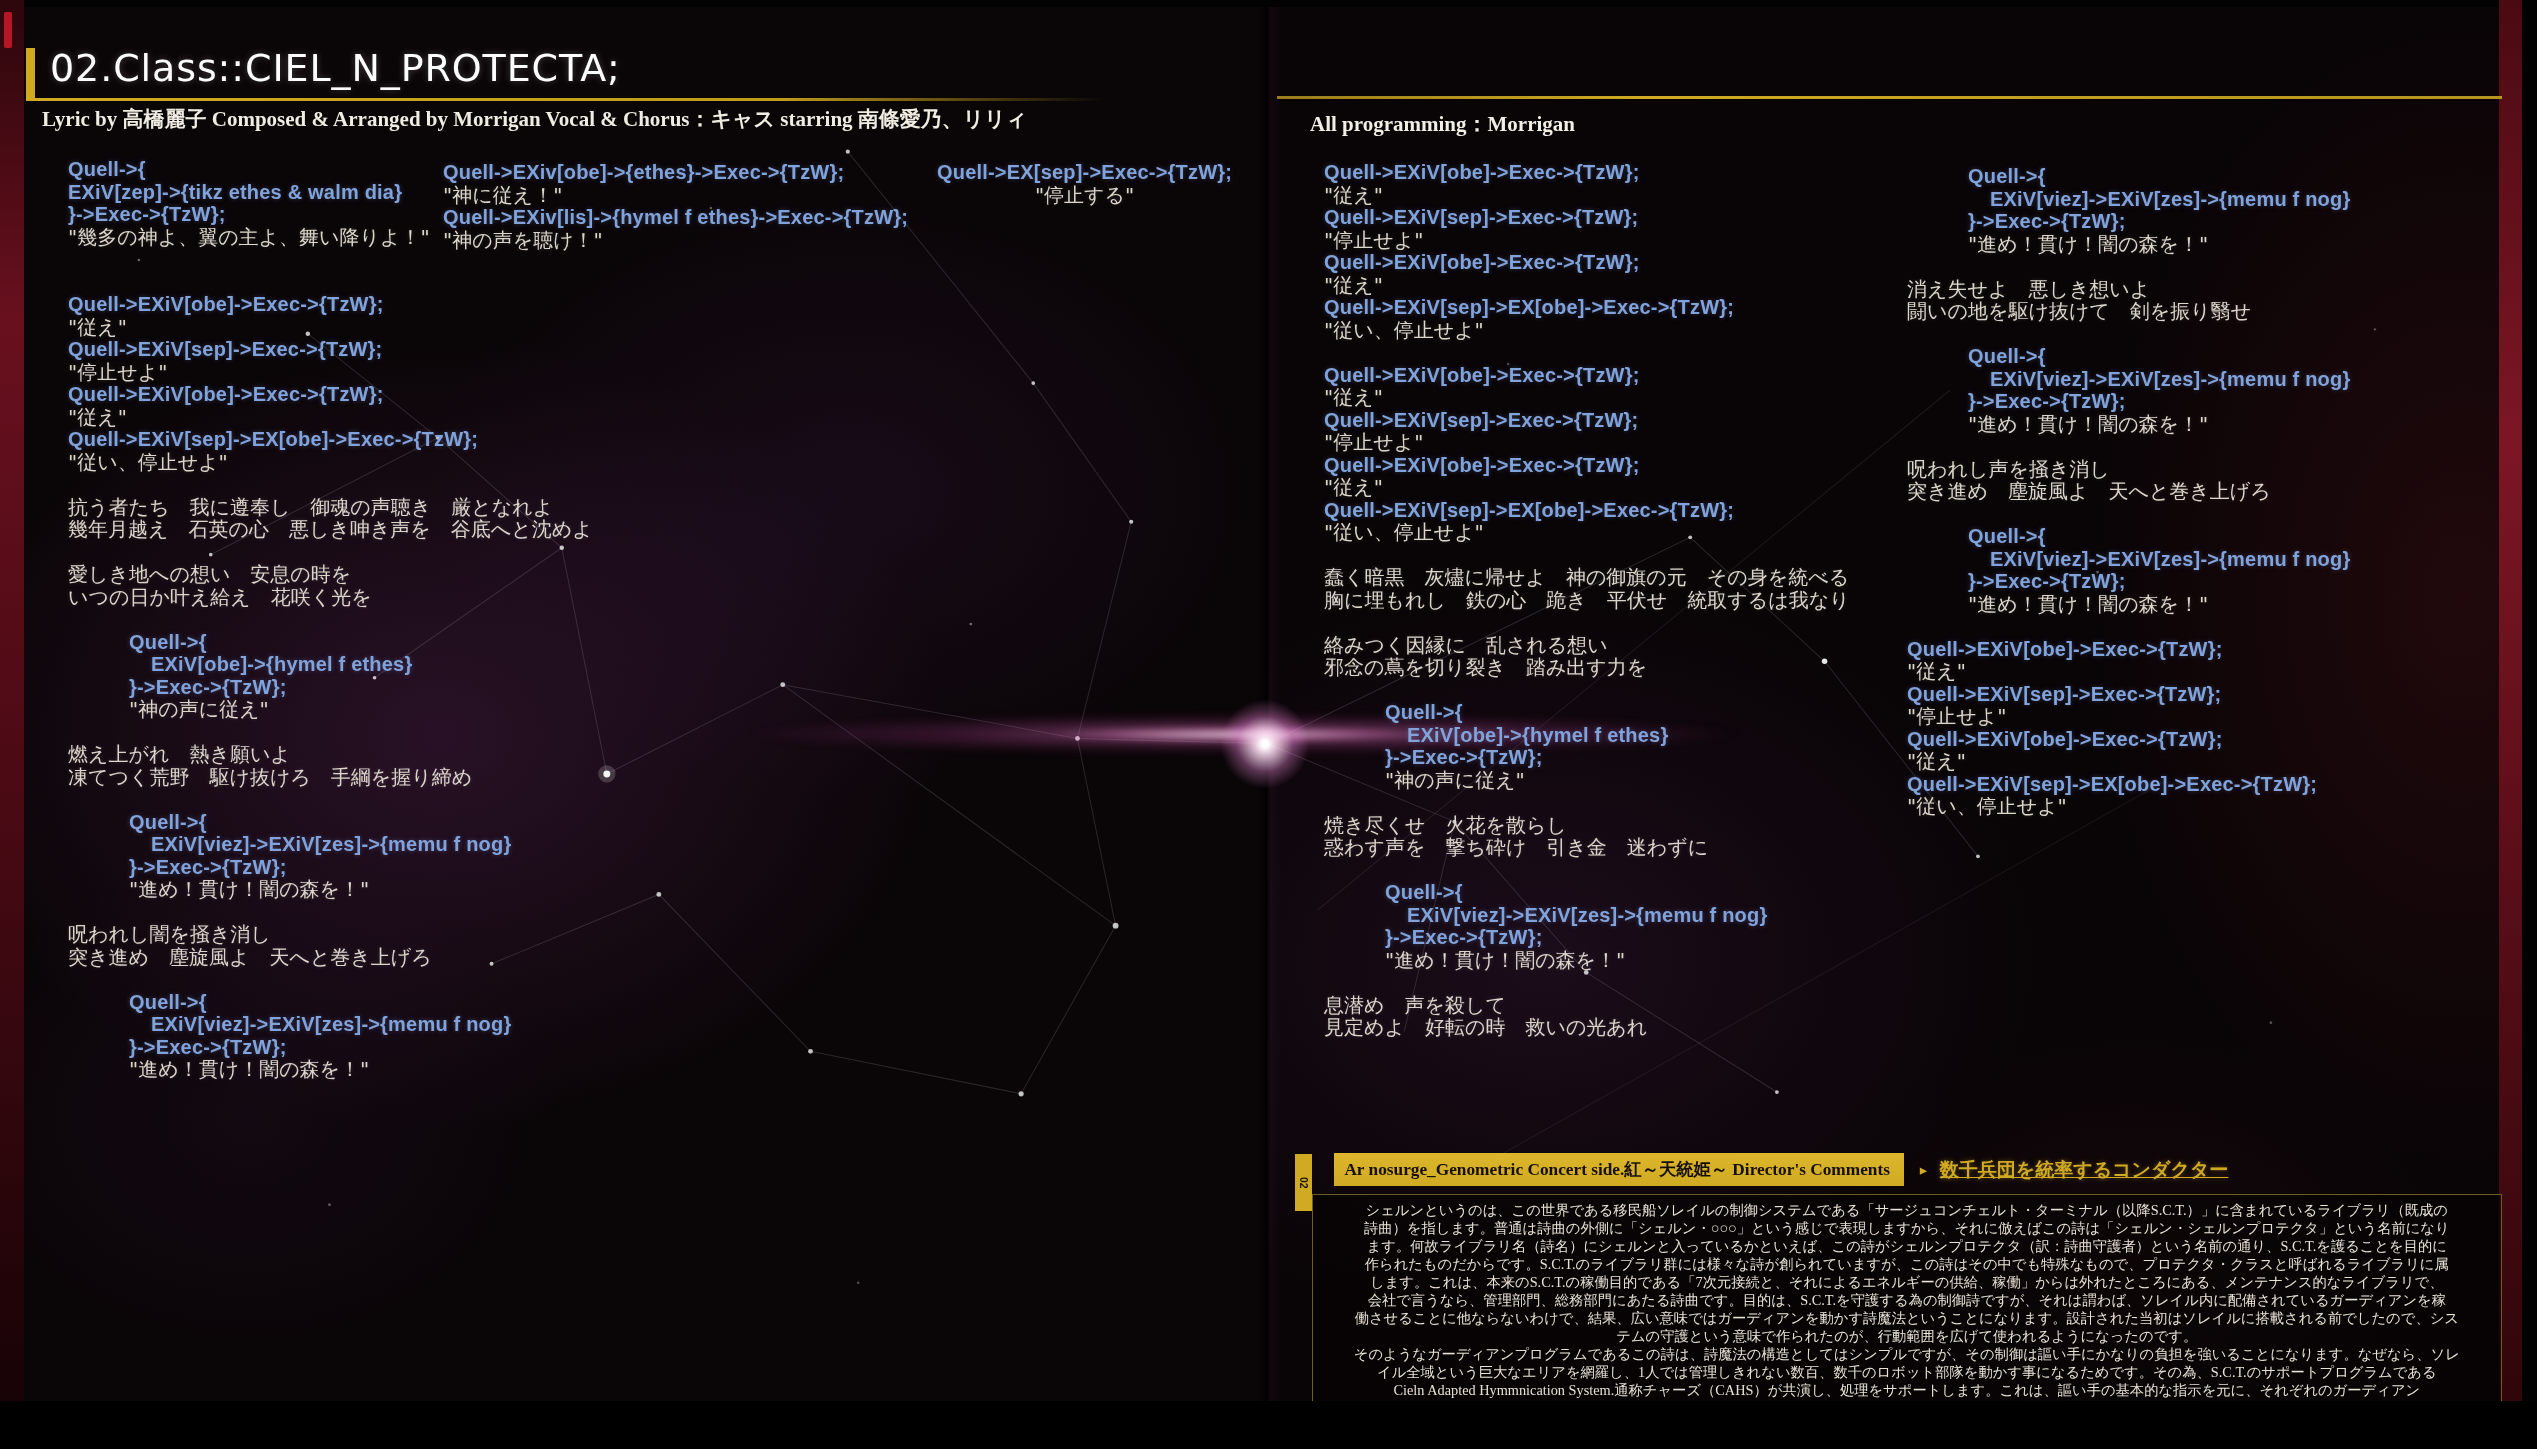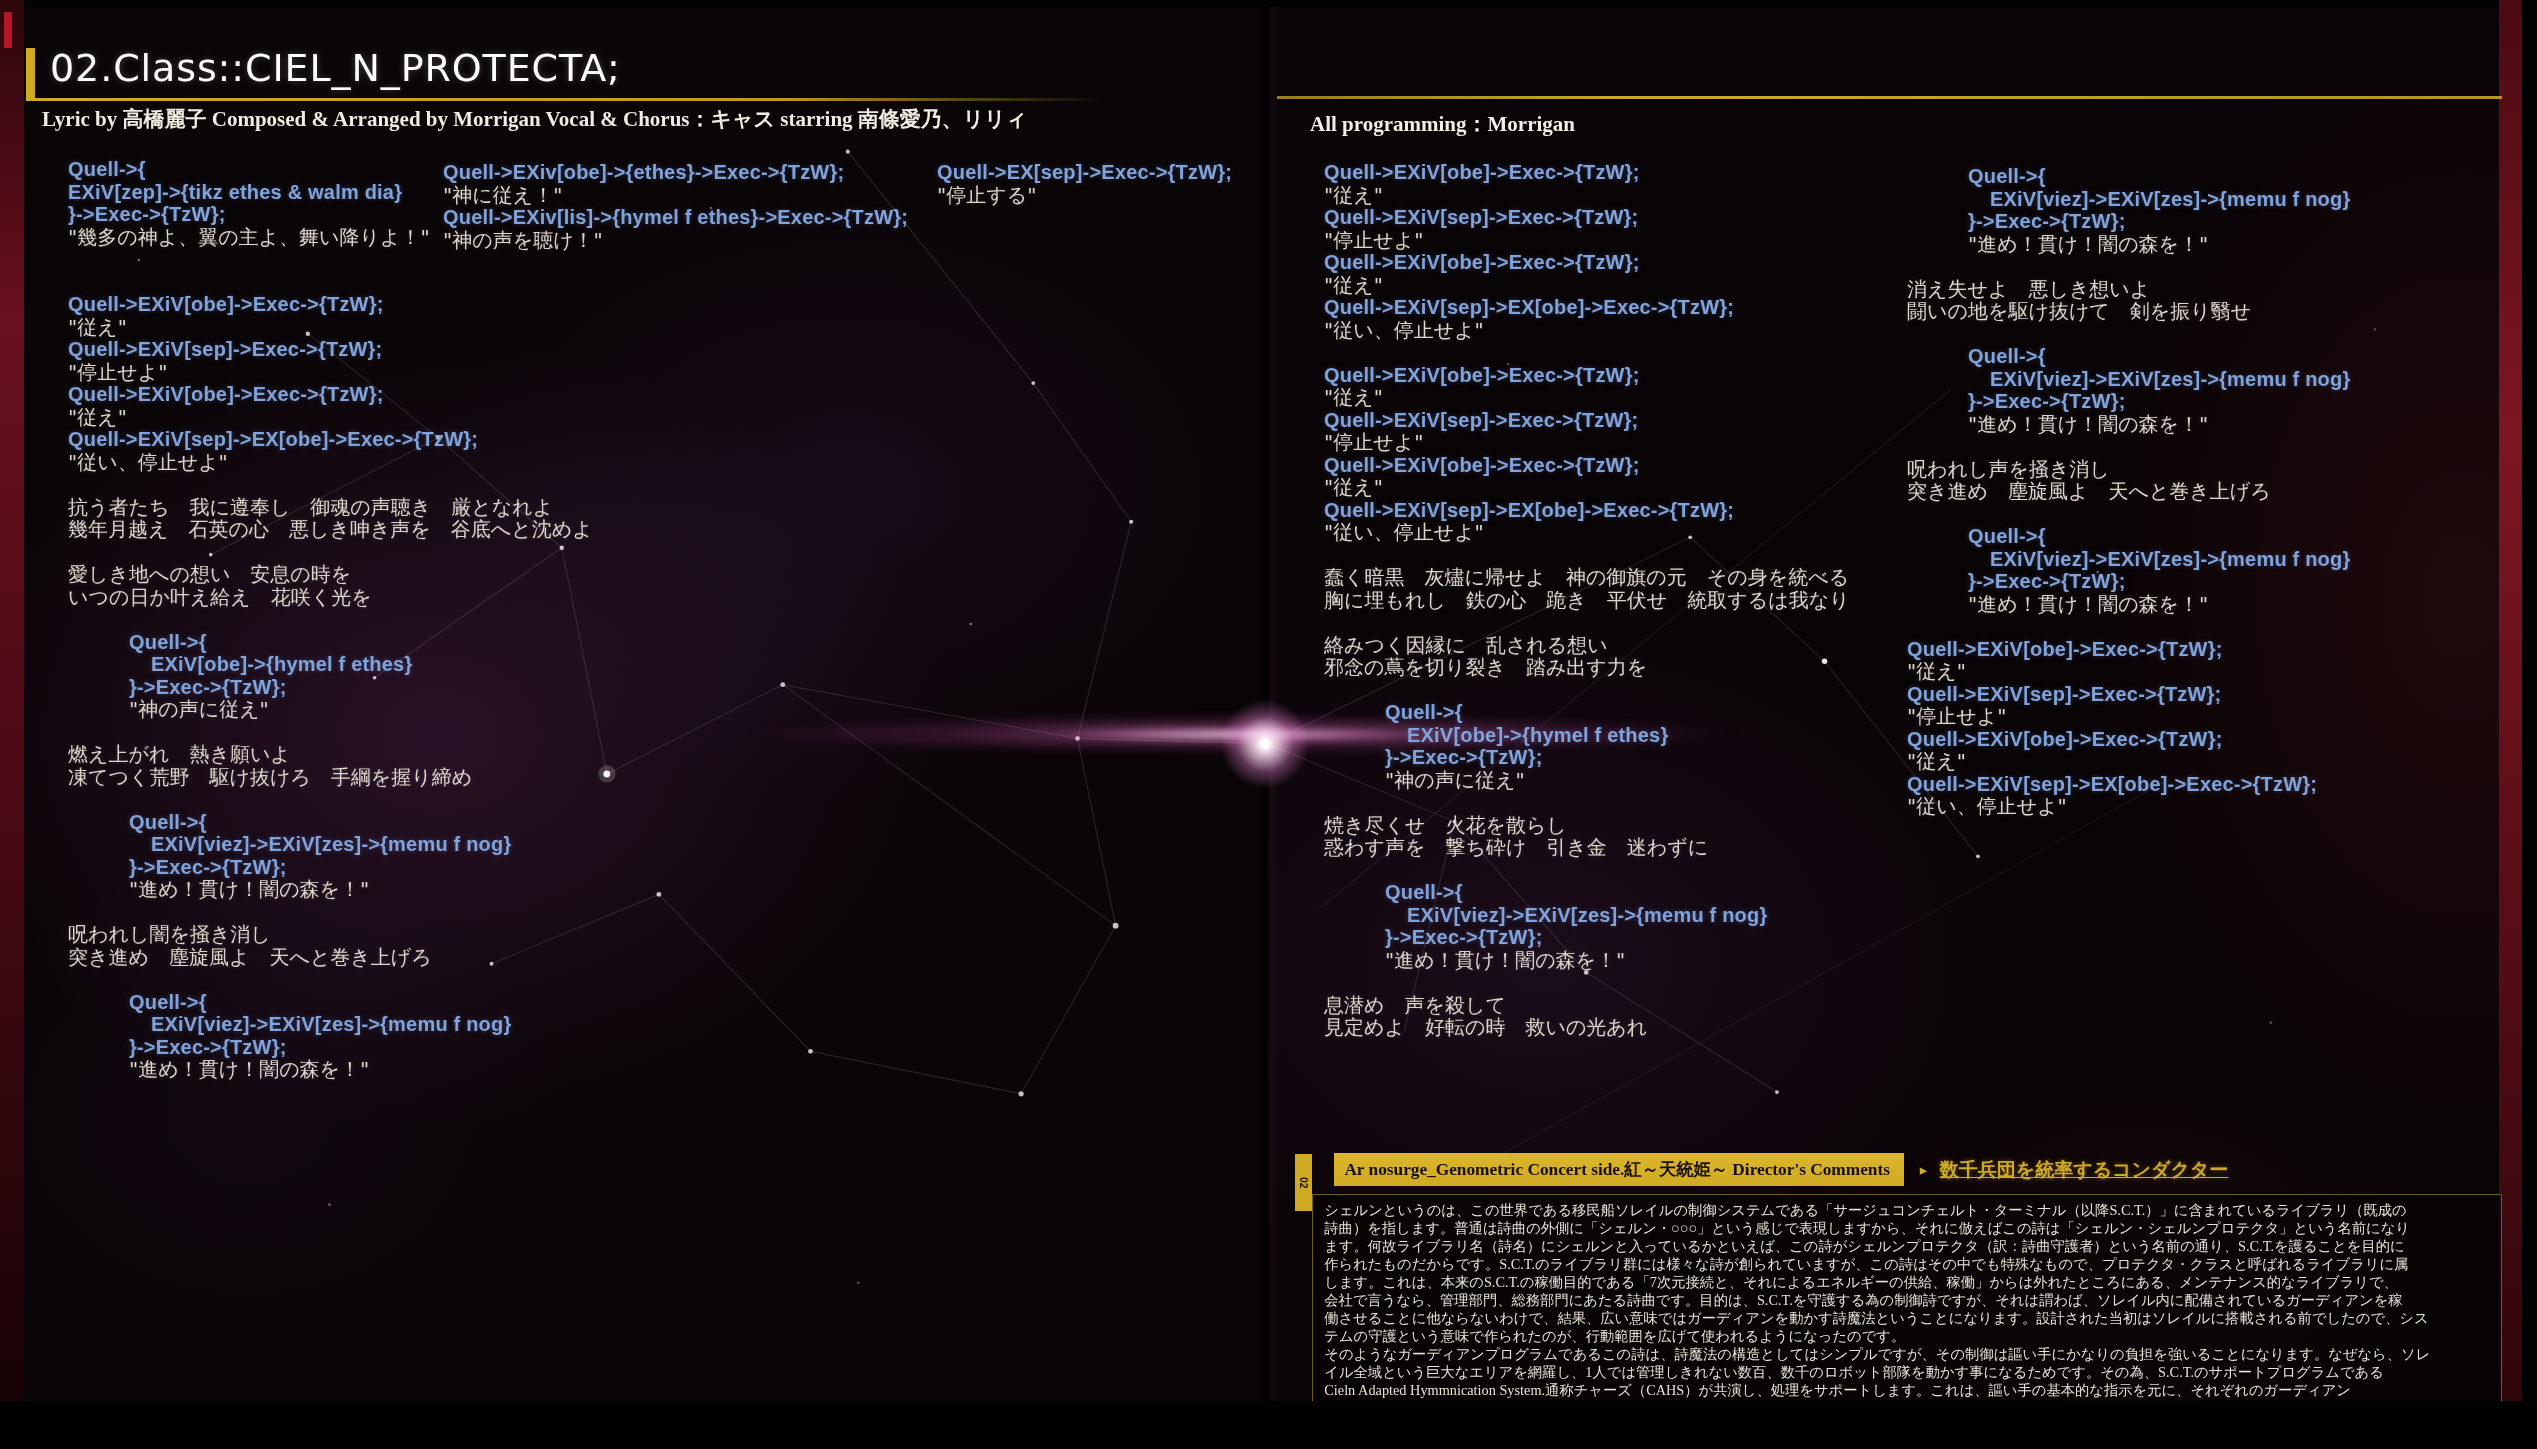--- a/index.html
+++ b/index.html
@@ -52,35 +52,35 @@
   .ln{height:22.5px;line-height:22.5px;}
   .ln.blank{height:22.5px;}
   .code{font:700 20px/22.5px "Liberation Sans",sans-serif;color:var(--code-blue,#82a3da);
     letter-spacing:0.2px;text-shadow:0 0 5.2px rgba(120,150,220,.35);}
   .jp{font:400 20px/22.5px "DejaVu Sans",sans-serif;color:var(--lyric-white,#ddd6cc);
     text-shadow:0 0 4.3px rgba(255,255,255,.16);}
   .ind1{padding-left:61px;}
   .ind2{padding-left:83px;}
   #col-l1{left:68px;top:158px;}
   #col-l2{left:443px;top:161px;}
-  #col-l3{left:937px;top:161px;}
+  #col-l3{left:937px;top:161px;text-align:center;}
   #col-r1{left:1324px;top:161px;}
   #col-r2{left:1907px;top:165px;}
   
   .cmt-tab{position:absolute;left:1295px;top:1154px;width:17.3px;height:57px;
     background:var(--accent-gold,#c7a11c);color:#1c1404;writing-mode:vertical-rl;
     font:700 10.4px/17.3px "Liberation Sans",sans-serif;text-align:center;}
   .cmt-header{position:absolute;left:1316px;top:1153px;height:36px;white-space:nowrap;}
   .cmt-label{display:inline-block;background:linear-gradient(180deg,#dcb72c,var(--accent-gold,#c7a11c));
     color:#170f03;font:700 17.3px/26px "Liberation Serif","DejaVu Serif",serif;padding:3.5px 14px 3.5px 10.4px;margin-left:18px;}
   .cmt-sep{color:var(--accent-gold,#d2b028);font:700 14.7px/33px "DejaVu Sans",sans-serif;margin:0 8.7px 0 12px;vertical-align:top;}
   .cmt-heading{color:var(--accent-gold,#d8b42a);font:700 19px/33px "Liberation Serif","DejaVu Serif",serif;
     vertical-align:top;text-shadow:0 0 5.2px rgba(216,180,42,.4);text-decoration:underline;}
   .cmt-box{position:absolute;left:1312px;top:1194px;width:1165px;border:1.7px solid #6f5d20;
-    background:rgba(6,3,3,.55);padding:6px 11.3px 7px 11.3px;}
+    background:rgba(6,3,3,.55);padding:6px 11.3px 7px 11.3px;text-align:center;}
   .cmt-line{font:400 14.3px/18px "Liberation Serif","DejaVu Serif",serif;color:#e9e2d6;white-space:nowrap;}
 </style>
 </head>
 <body style="--accent-gold: #d0aa22; --code-blue: #82a3da; --lyric-white: #ddd6cc; --spine-red: #6b1120;">
 
 <div class="stage">
 
   <div class="page-left"></div>
   <div class="page-right"></div>
   <div class="edge-left"></div>

